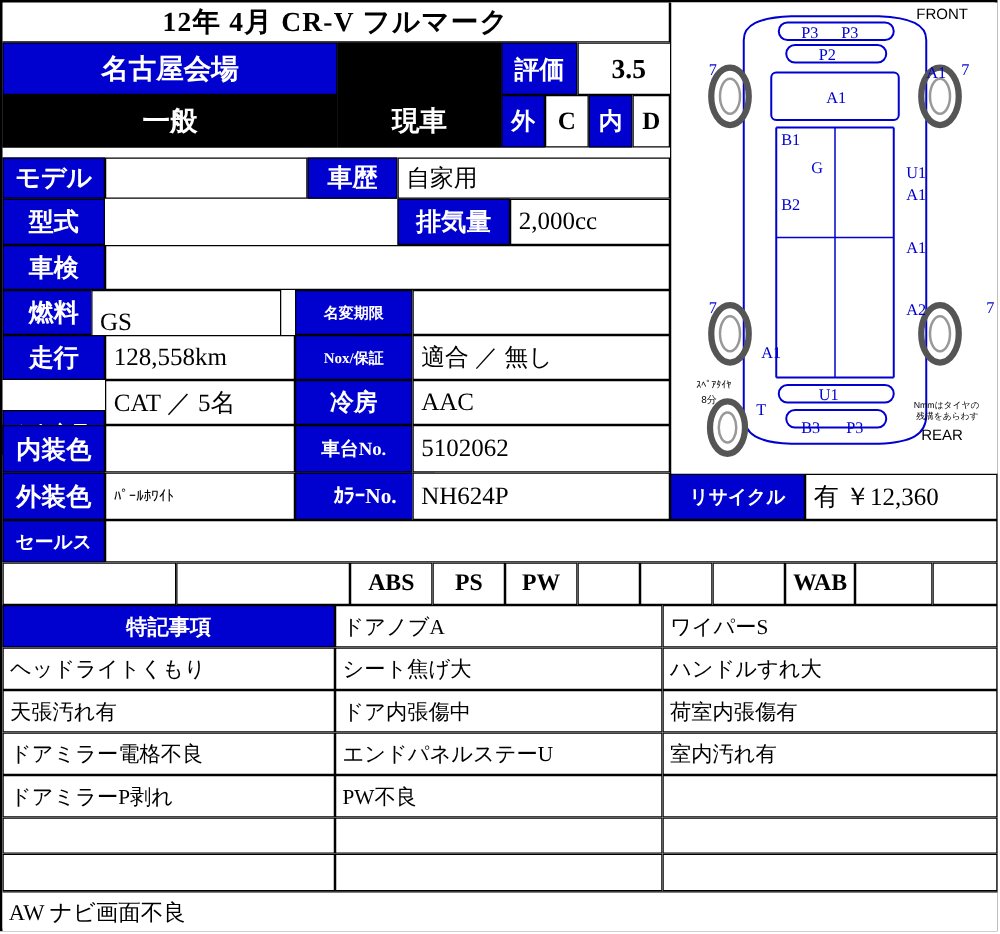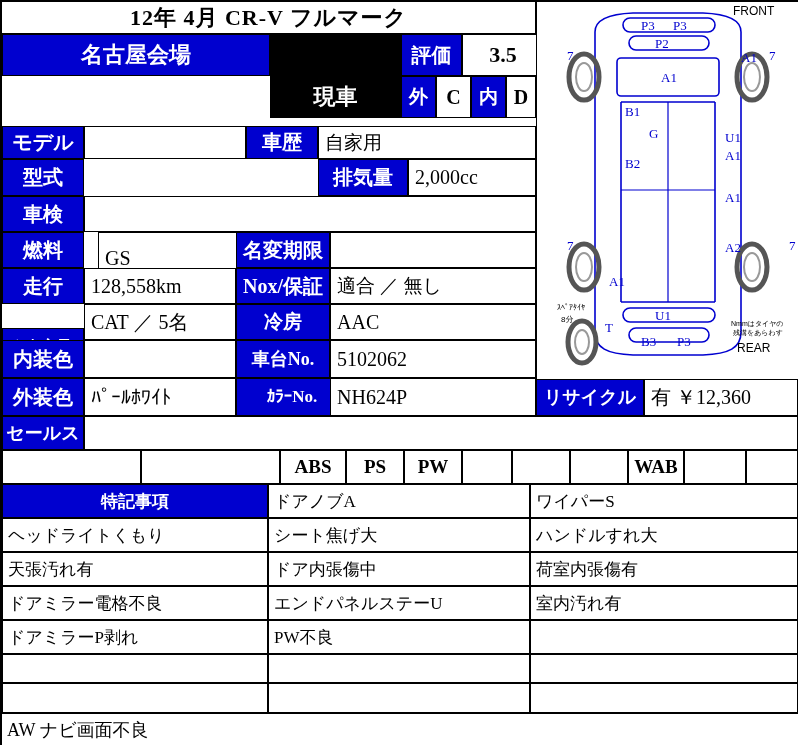--- a/index.html
+++ b/index.html
@@ -25,23 +25,23 @@
     overflow:hidden;
     white-space:nowrap;
   }
   .lbl{ background:#0000cf;color:#fff;justify-content:center;font-weight:bold;}
   .val{ background:#fff;color:#000;padding-left:6px;}
   .ctr{ justify-content:center;padding-left:0;}
   .blk{ background:#000;}
   .f22{font-size:22px;}
   .f20{font-size:20px;}
   .f19{font-size:19px;}
-  .f18{font-size:18px;font-family:Liberation Serif, serif;}
+  .f18{font-size:15px;font-family:Liberation Serif, serif;}
   .f17{font-size:17px;}
-  .f16{font-size:20px;}
+  .f16{font-size:12px;}
   .f15{font-size:15px;}
   .bold{font-weight:bold;}
 
   
   #title{left:0;top:0;width:534px;height:32px;border:none;border-bottom:1px solid #000;border-right:1px solid #000;
          justify-content:center;font-size:22px;font-weight:bold;letter-spacing:1px;}
 
   
   #diagram{position:absolute;left:534px;top:0;width:262px;height:378px;box-sizing:border-box;
            border-left:1px solid #000;border-bottom:1px solid #000;background:#fff;}
@@ -57,20 +57,23 @@
 
 <div class="sheet">
 
   <div class="cell" id="title">12年 4月 CR-V フルマーク</div>
 
   <div class="cell lbl f22" style="left:0;top:32px;width:268px;height:42px;">名古屋会場</div>
   <div class="cell blk" style="left:268px;top:32px;width:131px;height:42px;"></div>
   <div class="cell lbl f20" style="left:399px;top:32px;width:61px;height:42px;">評価</div>
   <div class="cell val ctr f22 bold" style="left:460px;top:32px;width:82px;height:42px;">3.5</div>
 
+  <div class="cell blk" style="left:0;top:74px;width:268px;height:42px;">
+    <div style="width:100%;text-align:center;color:#fff;font-size:22px;font-weight:bold;">一般</div>
+  </div>
   <div class="cell blk" style="left:268px;top:74px;width:131px;height:42px;">
     <div style="width:100%;text-align:center;color:#fff;font-size:22px;font-weight:bold;">現車</div>
   </div>
   <div class="cell lbl f19" style="left:399px;top:74px;width:35px;height:42px;">外</div>
   <div class="cell val ctr f20 bold" style="left:434px;top:74px;width:35px;height:42px;">C</div>
   <div class="cell lbl f19" style="left:469px;top:74px;width:35px;height:42px;">内</div>
   <div class="cell val ctr f20 bold" style="left:504px;top:74px;width:30px;height:42px;">D</div>
 
   <div class="cell lbl f20" style="left:0;top:124px;width:82px;height:33px;">モデル</div>
   <div class="cell val f19" style="left:82px;top:124px;width:162px;height:33px;"></div>
@@ -78,21 +81,21 @@
   <div class="cell val f19" style="left:316px;top:124px;width:218px;height:33px;">自家用</div>
 
   <div class="cell lbl f20" style="left:0;top:157px;width:82px;height:37px;">型式</div>
   <div class="cell lbl f20" style="left:316px;top:157px;width:90px;height:37px;">排気量</div>
   <div class="cell val f20" style="left:406px;top:157px;width:128px;height:37px;">2,000cc</div>
 
   <div class="cell lbl f20" style="left:0;top:194px;width:82px;height:36px;">車検</div>
   <div class="cell val f19" style="left:82px;top:194px;width:452px;height:36px;"></div>
 
   <div class="cell lbl f20" style="left:0;top:230px;width:82px;height:36px;">燃料</div>
-  <div class="cell val f20" style="left:96px;top:230px;width:152px;height:53px;">GS</div>
+  <div class="cell val f20" style="left:71px;top:230px;width:152px;height:53px;">GS</div>
   <div class="cell lbl f16" style="left:234px;top:230px;width:94px;height:36px;">名変期限</div>
   <div class="cell val f19" style="left:328px;top:230px;width:206px;height:36px;"></div>
 
   <div class="cell lbl f20" style="left:0;top:266px;width:82px;height:36px;">走行</div>
   <div class="cell val f20" style="left:82px;top:266px;width:152px;height:36px;">128,558km</div>
   <div class="cell lbl f16" style="left:234px;top:266px;width:94px;height:36px;">Nox/保証</div>
   <div class="cell val f19" style="left:328px;top:266px;width:206px;height:36px;">適合 ／ 無し</div>
 
   <div class="cell lbl f15" style="left:0;top:302px;width:82px;height:36px;margin-top:24px;">ｼﾌﾄ/定員</div>
   <div class="cell val f20" style="left:82px;top:302px;width:152px;height:36px;">CAT ／ 5名</div>

